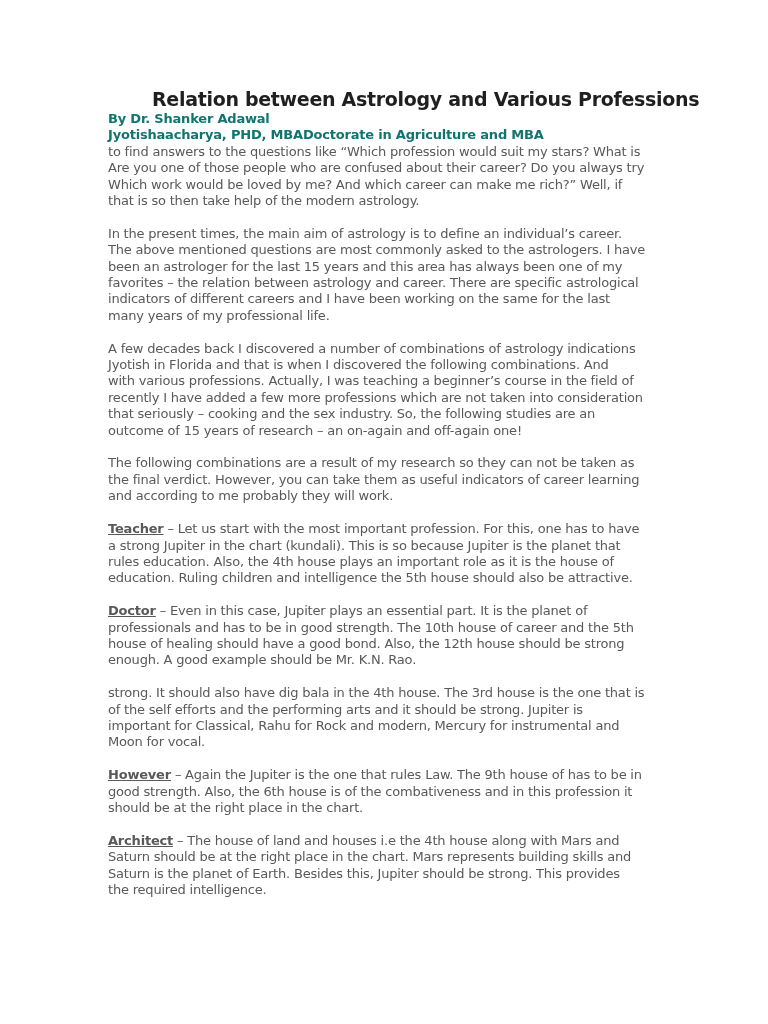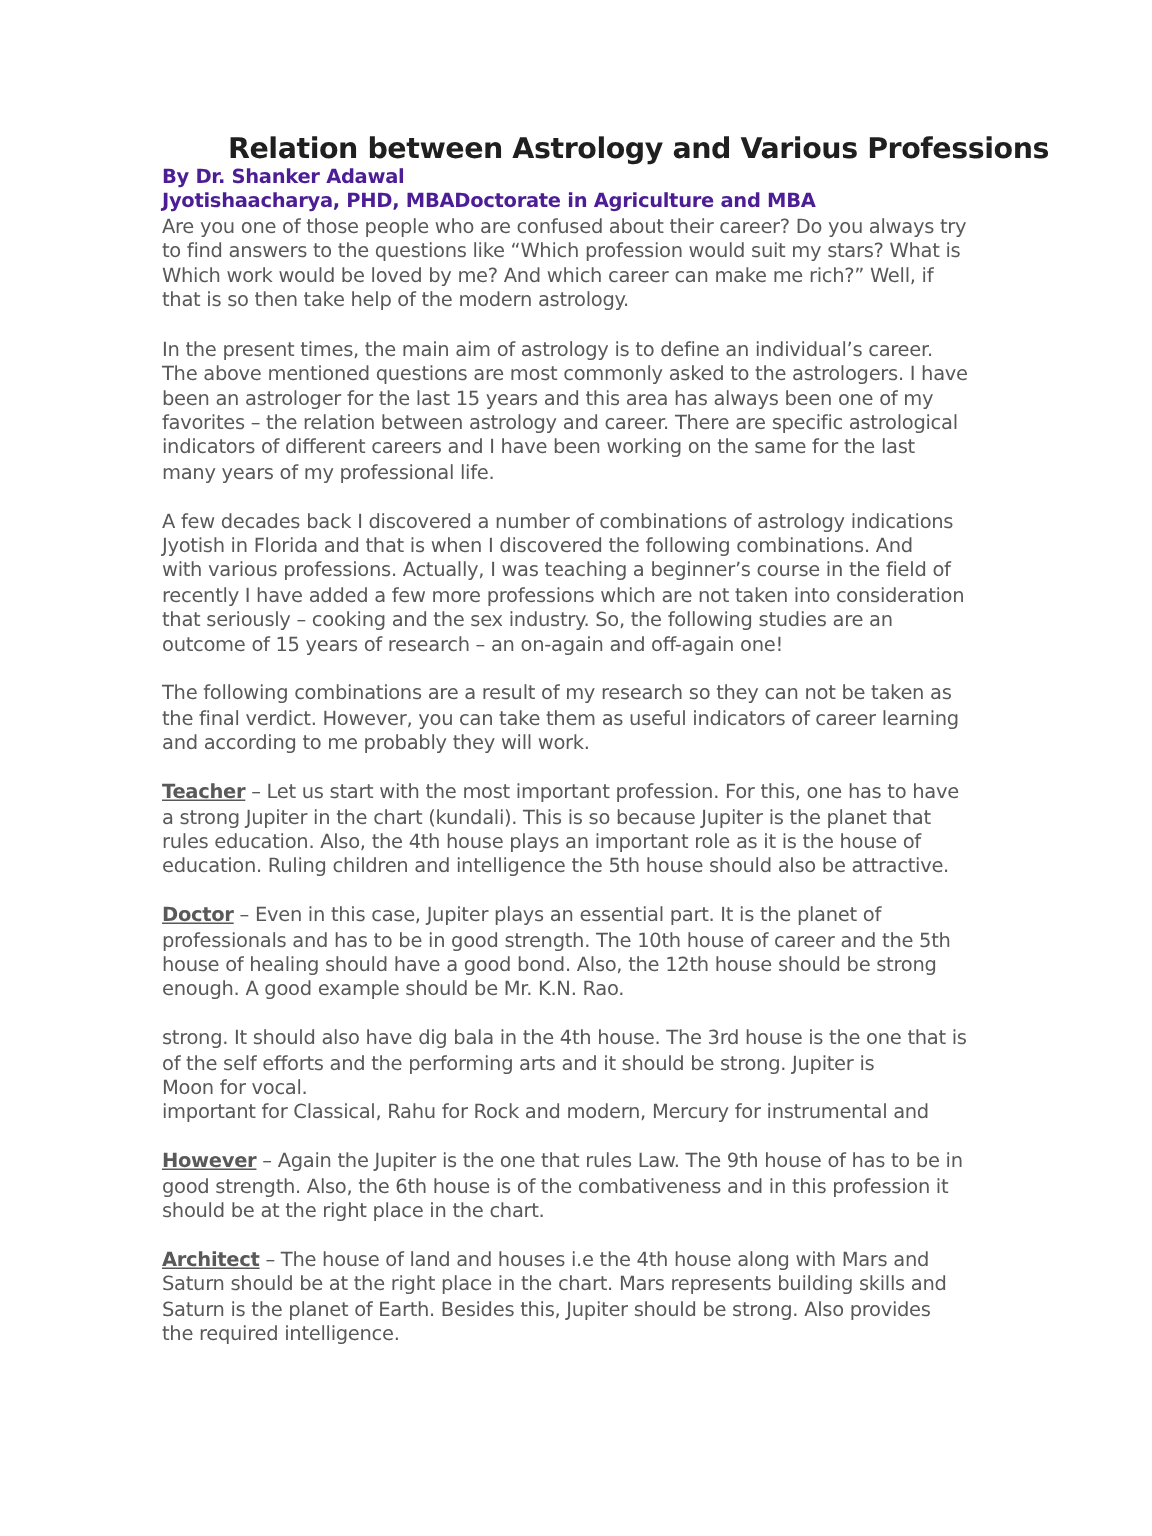--- a/index.html
+++ b/index.html
@@ -27,40 +27,40 @@
     font-weight: bold;
     letter-spacing: -0.3px;
     line-height: 23px;
     text-align: center;
     color: #1f1f1f;
     white-space: nowrap;
     margin-left: 44px;
   }
   .byline, .credentials {
     font-weight: bold;
-    color: #4c1d95;
+    color: #0f766e;
     white-space: nowrap;
   }
   .para { margin-top: 16.4px; }
   .para.first { margin-top: 0; }
   .line { white-space: nowrap; }
   .lead { font-weight: bold; text-decoration: underline; }
 </style>
 </head>
 <body>
 
 <div class="page">
   <div class="content">
     <div class="doc-title">Relation between Astrology and Various Professions</div>
     <div class="byline">By Dr. Shanker Adawal</div>
     <div class="credentials">Jyotishaacharya, PHD, MBADoctorate in Agriculture and MBA</div>
     <div id="paragraphs">
         <div class="para first">
+          <div class="line">to find answers to the questions like “Which profession would suit my stars? What is</div>
           <div class="line">Are you one of those people who are confused about their career? Do you always try</div>
-          <div class="line">to find answers to the questions like “Which profession would suit my stars? What is</div>
           <div class="line">Which work would be loved by me? And which career can make me rich?” Well, if</div>
           <div class="line">that is so then take help of the modern astrology.</div>
         </div>
         <div class="para">
           <div class="line">In the present times, the main aim of astrology is to define an individual’s career.</div>
           <div class="line">The above mentioned questions are most commonly asked to the astrologers. I have</div>
           <div class="line">been an astrologer for the last 15 years and this area has always been one of my</div>
           <div class="line">favorites – the relation between astrology and career. There are specific astrological</div>
           <div class="line">indicators of different careers and I have been working on the same for the last</div>
           <div class="line">many years of my professional life.</div>
@@ -86,29 +86,29 @@
         </div>
         <div class="para">
           <div class="line"><span class="lead">Doctor</span> – Even in this case, Jupiter plays an essential part. It is the planet of</div>
           <div class="line">professionals and has to be in good strength. The 10th house of career and the 5th</div>
           <div class="line">house of healing should have a good bond. Also, the 12th house should be strong</div>
           <div class="line">enough. A good example should be Mr. K.N. Rao.</div>
         </div>
         <div class="para">
           <div class="line">strong. It should also have dig bala in the 4th house. The 3rd house is the one that is</div>
           <div class="line">of the self efforts and the performing arts and it should be strong. Jupiter is</div>
+          <div class="line">important for Classical, Rahu for Rock and modern, Mercury for instrumental and</div>
           <div class="line">Moon for vocal.</div>
-          <div class="line">important for Classical, Rahu for Rock and modern, Mercury for instrumental and</div>
         </div>
         <div class="para">
           <div class="line"><span class="lead">However</span> – Again the Jupiter is the one that rules Law. The 9th house of has to be in</div>
           <div class="line">good strength. Also, the 6th house is of the combativeness and in this profession it</div>
           <div class="line">should be at the right place in the chart.</div>
         </div>
         <div class="para">
           <div class="line"><span class="lead">Architect</span> – The house of land and houses i.e the 4th house along with Mars and</div>
           <div class="line">Saturn should be at the right place in the chart. Mars represents building skills and</div>
-          <div class="line">Saturn is the planet of Earth. Besides this, Jupiter should be strong. Also provides</div>
+          <div class="line">Saturn is the planet of Earth. Besides this, Jupiter should be strong. This provides</div>
           <div class="line">the required intelligence.</div>
         </div>
       </div>
   </div>
 </div>
 
 </body></html>

